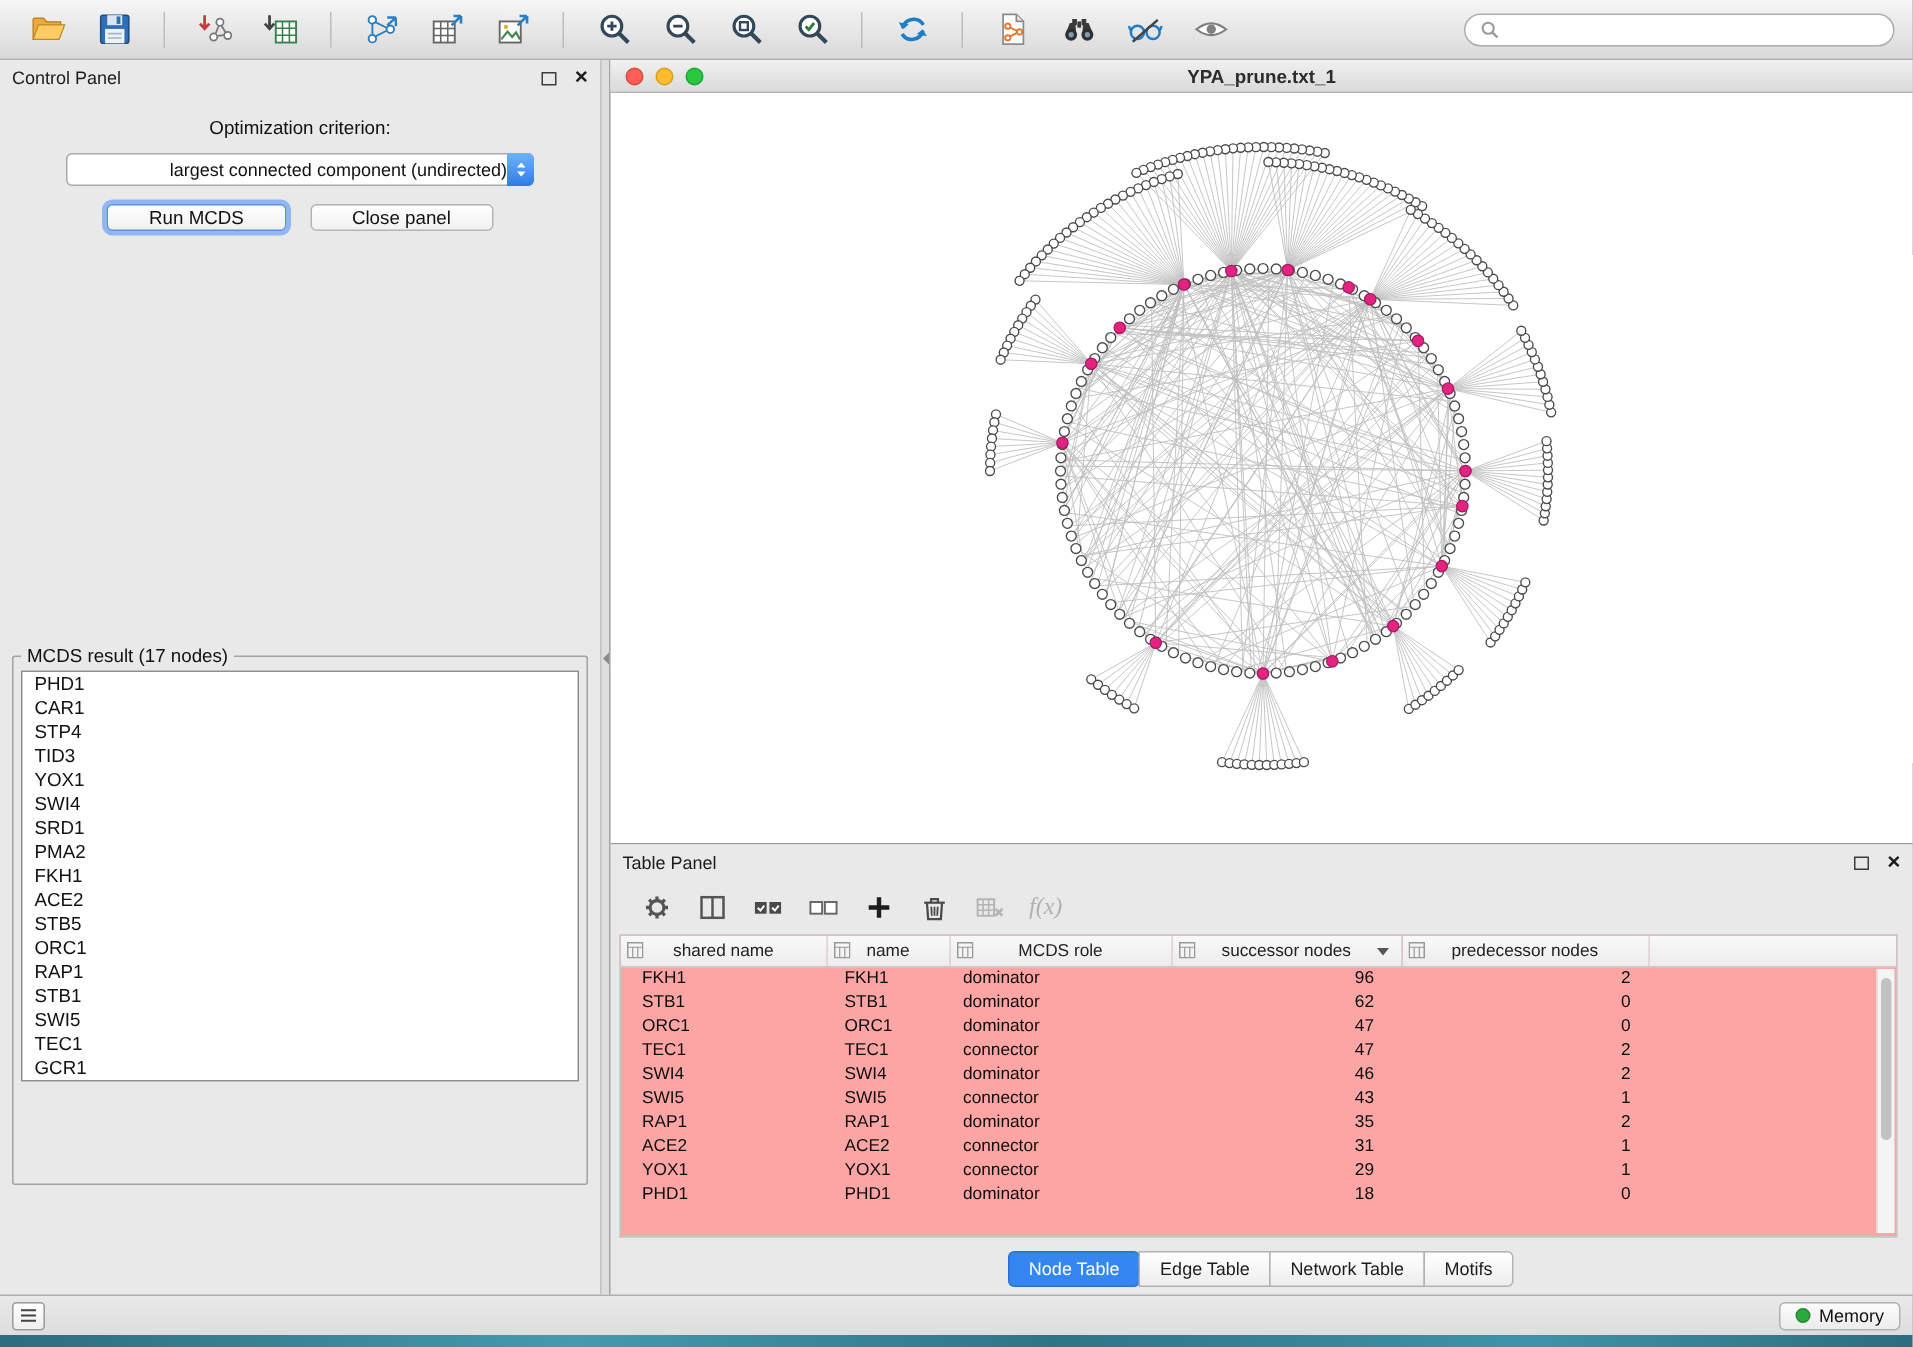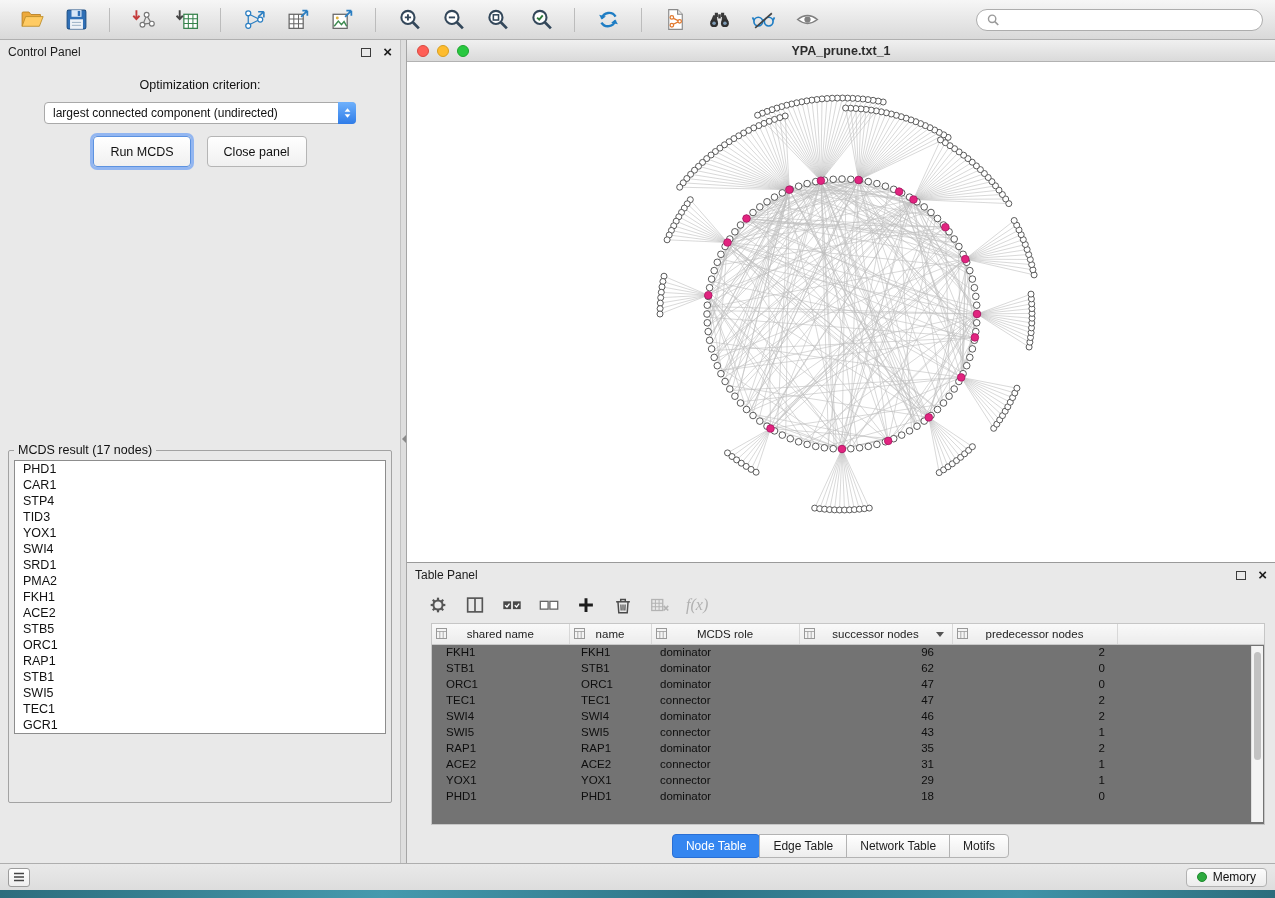--- a/index.html
+++ b/index.html
@@ -25,25 +25,25 @@
   .close-btn { font-size:15px; font-weight:bold; color:#1c1c1c; line-height:12px; cursor:pointer; }
 
   .tabbar { display:flex; justify-content:center; padding:5px 0 9px; }
   .tab { font-size:12px; padding:4px 13px; background:linear-gradient(#ffffff,#ededed); border:1px solid #b3b3b3; margin-left:-1px; color:#1c1c1c; cursor:pointer; white-space:nowrap; }
   .tab:first-child { border-radius:4px 0 0 4px; }
   .tab:last-child { border-radius:0 4px 4px 0; }
   .tab.active { background:var(--accent,#3586f0); border-color:#2a6fd4; color:#fff; border-radius:4px; }
 
   .cp-content { flex:1; display:flex; flex-direction:column; align-items:center; }
   .opt-label { margin-top:14px; font-size:12.5px; color:#111; }
-  .dropdown { margin-top:10px; width:312px; height:22px; background:#fff; border:1px solid #a9a9a9; border-radius:4px; display:flex; align-items:center; cursor:pointer; }
+  .dropdown { margin-top:10px; width:312px; height:22px; background:#fff; border:1px solid #a9a9a9; border-radius:4px; display:flex; align-items:center; cursor:pointer;text-align:right; }
   .dd-text { font-size:12px; padding-left:8px; flex:1; white-space:nowrap; color:#111; }
   .dd-stepper { width:18px; height:22px; margin:-1px -1px -1px 0; border-radius:0 4px 4px 0; background:linear-gradient(#6fb1fc,#2f7ce8); display:flex; align-items:center; justify-content:center; }
   .btn-row { margin-top:12px; display:flex; gap:16px; }
-  .btn { font-family:inherit; font-size:12.5px; height:31px; padding:0 16px; background:linear-gradient(#ffffff,#f0f0f0); border:1px solid #b5b5b5; border-radius:4px; color:#111; cursor:pointer; }
+  .btn { font-family:inherit; font-size:12.5px; height:18px; padding:0 27px; background:linear-gradient(#ffffff,#f0f0f0); border:1px solid #b5b5b5; border-radius:4px; color:#111; cursor:pointer; }
   .btn.focused { box-shadow:0 0 0 3px rgba(88,148,246,.6); border-color:#5c92e0; }
 
   #result-box { align-self:stretch; margin:276px 8px 0 8px; height:360px; border:1px solid #a3a3a3; border-radius:2px; padding:3px 5px 6px 5px; }
   #result-box legend { font-size:12.5px; padding:0 4px; color:#111; }
   .result-list { width:100%; height:100%; background:#fff; border:1px solid #8d8d8d; overflow:hidden; }
   .result-item { font-size:12.5px; line-height:16px; padding-left:8px; color:#111; }
 
   
   #v-splitter { width:7px; flex:0 0 7px; background:#dedede; border-left:1px solid #c2c2c2; border-right:1px solid #a5a5a5; position:relative; cursor:col-resize; }
   .split-grip { position:absolute; top:48%; left:1px; }
@@ -61,21 +61,21 @@
   .light.green { background:#28c840; border:1px solid #1ea52f; }
   .net-title { position:absolute; left:0; right:0; text-align:center; font-size:12.5px; font-weight:bold; color:#2c2c2c; }
   #net-svg { flex:1; background:#fff; display:block; width:100%; }
 
   
   #table-panel { flex:1; background:#e9e9e9; display:flex; flex-direction:column; min-height:0; }
   .tp-toolbar { height:36px; flex:0 0 36px; display:flex; align-items:center; gap:15px; padding:0 20px; }
   .pi { width:22px; height:22px; cursor:pointer; }
   .pi.disabled { cursor:default; }
   .fx-label { font-family:"Liberation Serif", serif; font-style:italic; font-size:16px; color:#b0b0b0; cursor:default; }
-  .tp-tablewrap { position:relative; margin:0 10px 4px 24px; background:#737373; border:1px solid #c6c6c6; flex:1; overflow:hidden; }
+  .tp-tablewrap { position:relative; margin:0 10px 4px 6px; background:#fca5a5; border:1px solid #c6c6c6; flex:1; overflow:hidden; }
   table { border-collapse:collapse; width:100%; table-layout:fixed; }
   thead th { height:20px; background:linear-gradient(#f9f9f9,#ececec); border-bottom:1px solid #c9c9c9; border-right:1px solid #d8d8d8; font-size:11.5px; font-weight:normal; position:relative; color:#222; cursor:pointer; }
   thead th.filler { border-right:none; }
   .hicon { position:absolute; left:4px; top:4px; }
   .sortchev { position:absolute; right:8px; top:8px; width:0; height:0; border-left:4px solid transparent; border-right:4px solid transparent; border-top:5px solid #555; }
   tbody td { height:16px; font-size:11.5px; padding:0; color:#0e0e0e; white-space:nowrap; overflow:hidden; }
   td.c0 { padding-left:14px; }
   td.c1 { padding-left:12px; }
   td.c2 { padding-left:9px; }
   td.c3 { text-align:right; padding-right:18px; }

